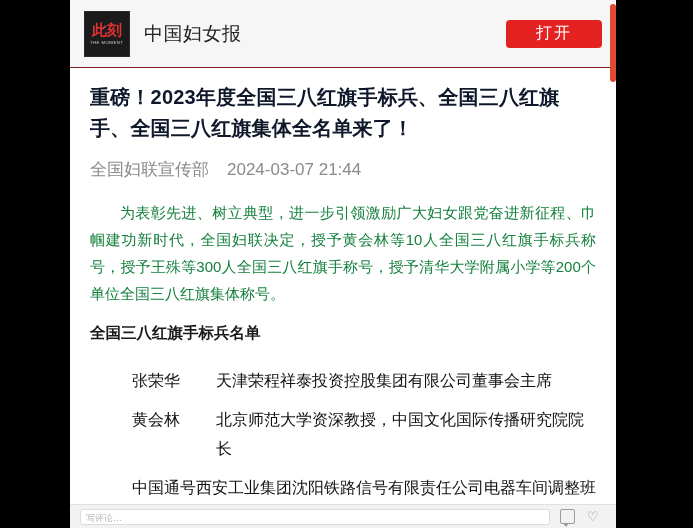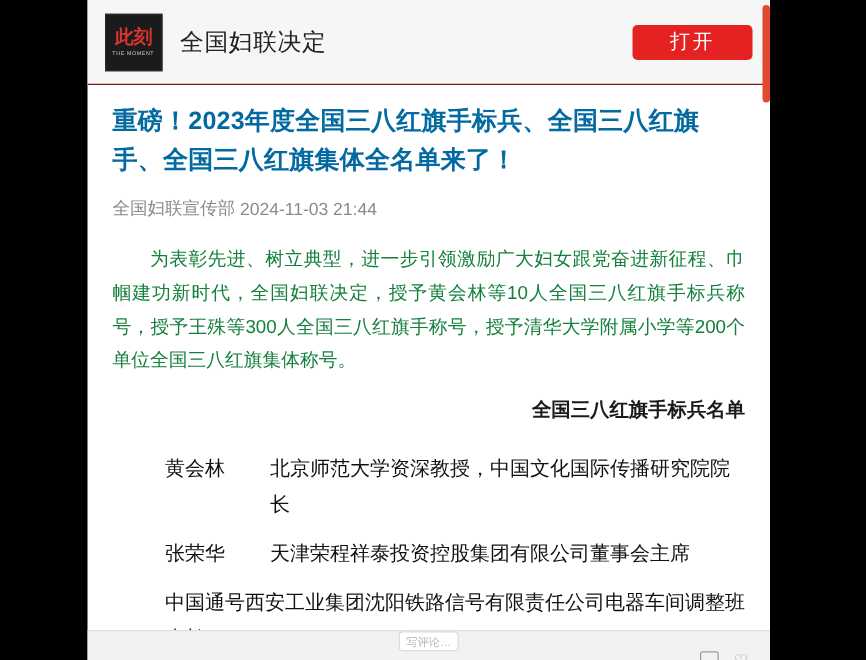--- a/index.html
+++ b/index.html
@@ -86,43 +86,43 @@
     cursor: pointer;
     font-family: "Liberation Sans", sans-serif;
   }
   
   .article {
     padding: 14px 20px 0 20px;
   }
   .headline {
     font-size: 20px;
     line-height: 31px;
-    color: #0369a1;
+    color: #0f172a;
     font-weight: bold;
     letter-spacing: 0.2px;
     margin: 0 0 14px 0;
   }
   .meta {
-    font-size: 14px;
+    font-size: 17px;
     color: #8a8a8a;
     margin-bottom: 18px;
     display: flex;
     align-items: center;
-    gap: 4px;
+    gap: 18px;
   }
   .body-p {
     font-size: 15px;
     line-height: 27px;
     color: #15803d;
     text-align: justify;
     text-indent: 2em;
     margin: 0 0 16px 0;
   }
   .section-title {
-    text-align: right;
+    text-align: left;
     font-size: 15.5px;
     font-weight: bold;
     color: #1a1a1a;
     margin: 14px 0 22px 0;
   }
   .entry {
     display: flex;
     margin: 0 0 10px 0;
     padding-left: 42px;
   }
@@ -144,21 +144,20 @@
     left: 0;
     right: 0;
     bottom: 0;
     height: 24px;
     background: #f2f2f2;
     border-top: 1px solid #e0e0e0;
     display: flex;
     align-items: center;
     padding: 0 10px;
     box-sizing: border-box;
-    flex-direction: column;
   }
   .bb-input {
     flex: 1 1 auto;
     height: 16px;
     background: #ffffff;
     border: 1px solid #dcdcdc;
     border-radius: 3px;
     font-size: 9px;
     color: #b5b5b5;
     line-height: 16px;
@@ -233,43 +232,43 @@
   <div class="left-gutter"></div>
   <div class="right-gutter"></div>
 
   <div class="page">
 
     <div class="promo">
       <div class="promo-logo">
         <div class="cn">此刻</div>
         <div class="en">THE MOMENT</div>
       </div>
-      <div class="promo-name">全国妇联决定</div>
+      <div class="promo-name">中国妇女报</div>
       <button class="promo-open">打开</button>
     </div>
 
     <div class="article">
       <h1 class="headline">重磅！2023年度全国三八红旗手标兵、全国三八红旗手、全国三八红旗集体全名单来了！</h1>
 
       <div class="meta">
         <span>全国妇联宣传部</span>
-        <span>2024-11-03 21:44</span>
+        <span>2024-03-07 21:44</span>
       </div>
 
       <p class="body-p">为表彰先进、树立典型，进一步引领激励广大妇女跟党奋进新征程、巾帼建功新时代，全国妇联决定，授予黄会林等10人全国三八红旗手标兵称号，授予王殊等300人全国三八红旗手称号，授予清华大学附属小学等200个单位全国三八红旗集体称号。</p>
 
       <div class="section-title">全国三八红旗手标兵名单</div>
 
+      <div class="entry">
+        <div class="entry-name">张荣华</div>
+        <div class="entry-desc">天津荣程祥泰投资控股集团有限公司董事会主席</div>
+      </div>
       <div class="entry">
         <div class="entry-name">黄会林</div>
         <div class="entry-desc">北京师范大学资深教授，中国文化国际传播研究院院长</div>
-      </div>
-      <div class="entry">
-        <div class="entry-name">张荣华</div>
-        <div class="entry-desc">天津荣程祥泰投资控股集团有限公司董事会主席</div>
       </div>
       <div class="entry">
         <div class="entry-desc">中国通号西安工业集团沈阳铁路信号有限责任公司电器车间调整班班长</div>
       </div>
 
     </div>
 
     <div class="bottom-bar">
       <div class="bb-input">写评论…</div>
       <div class="bb-icons">

